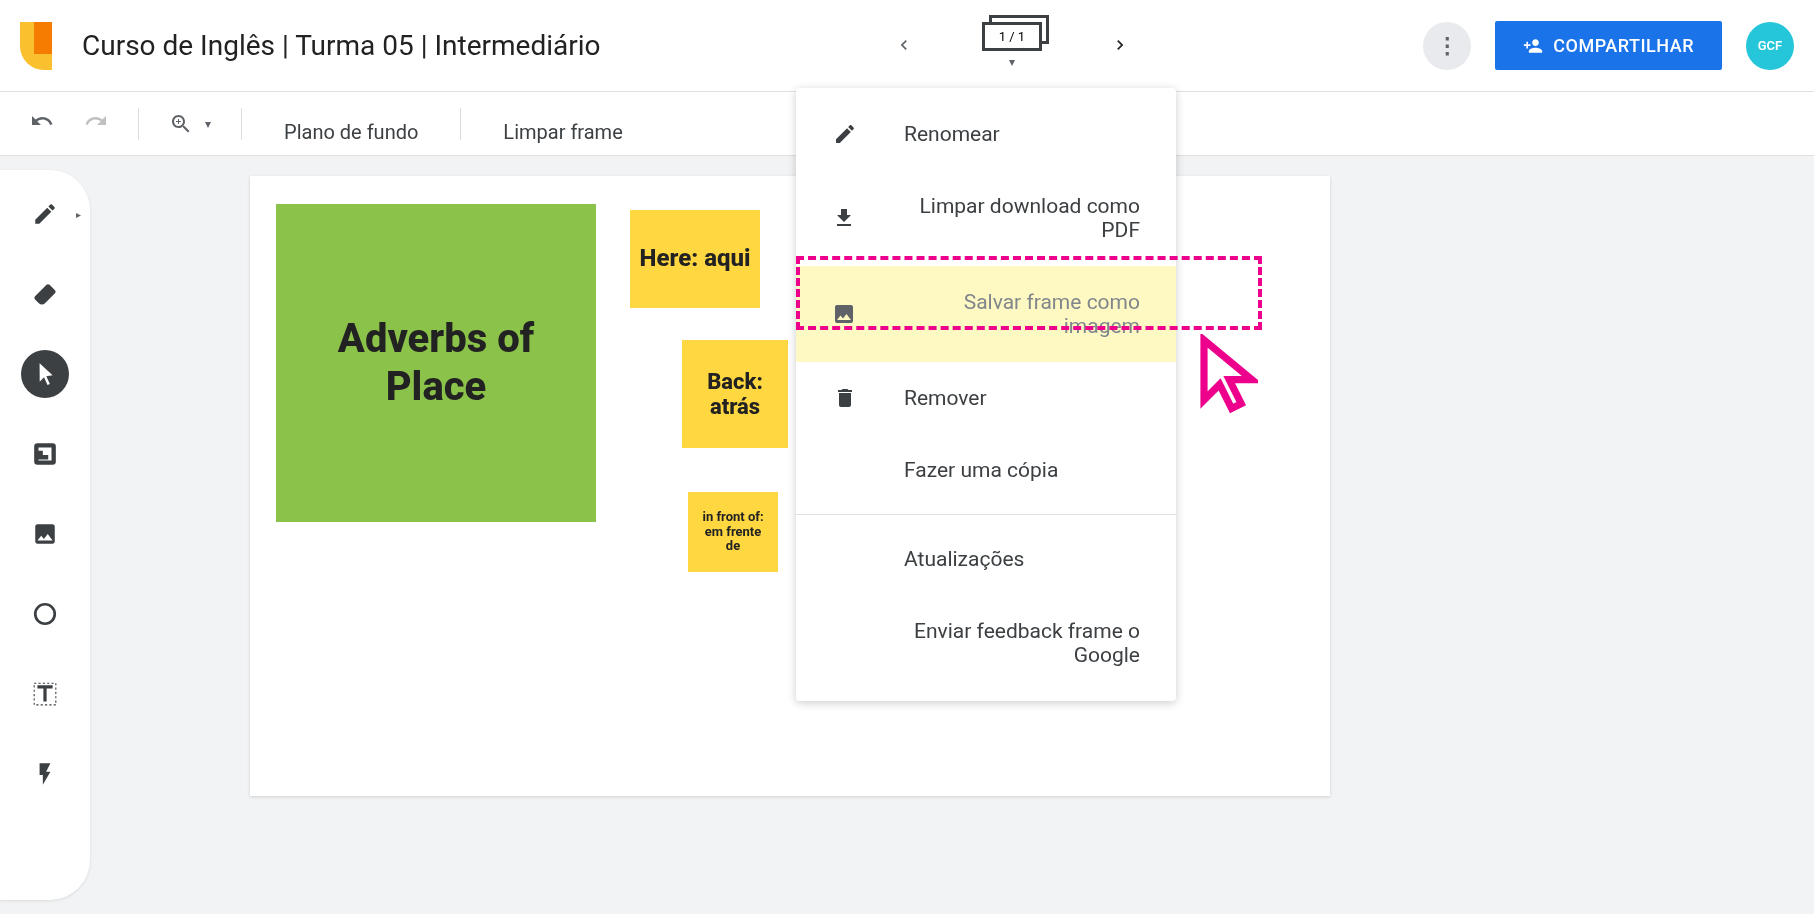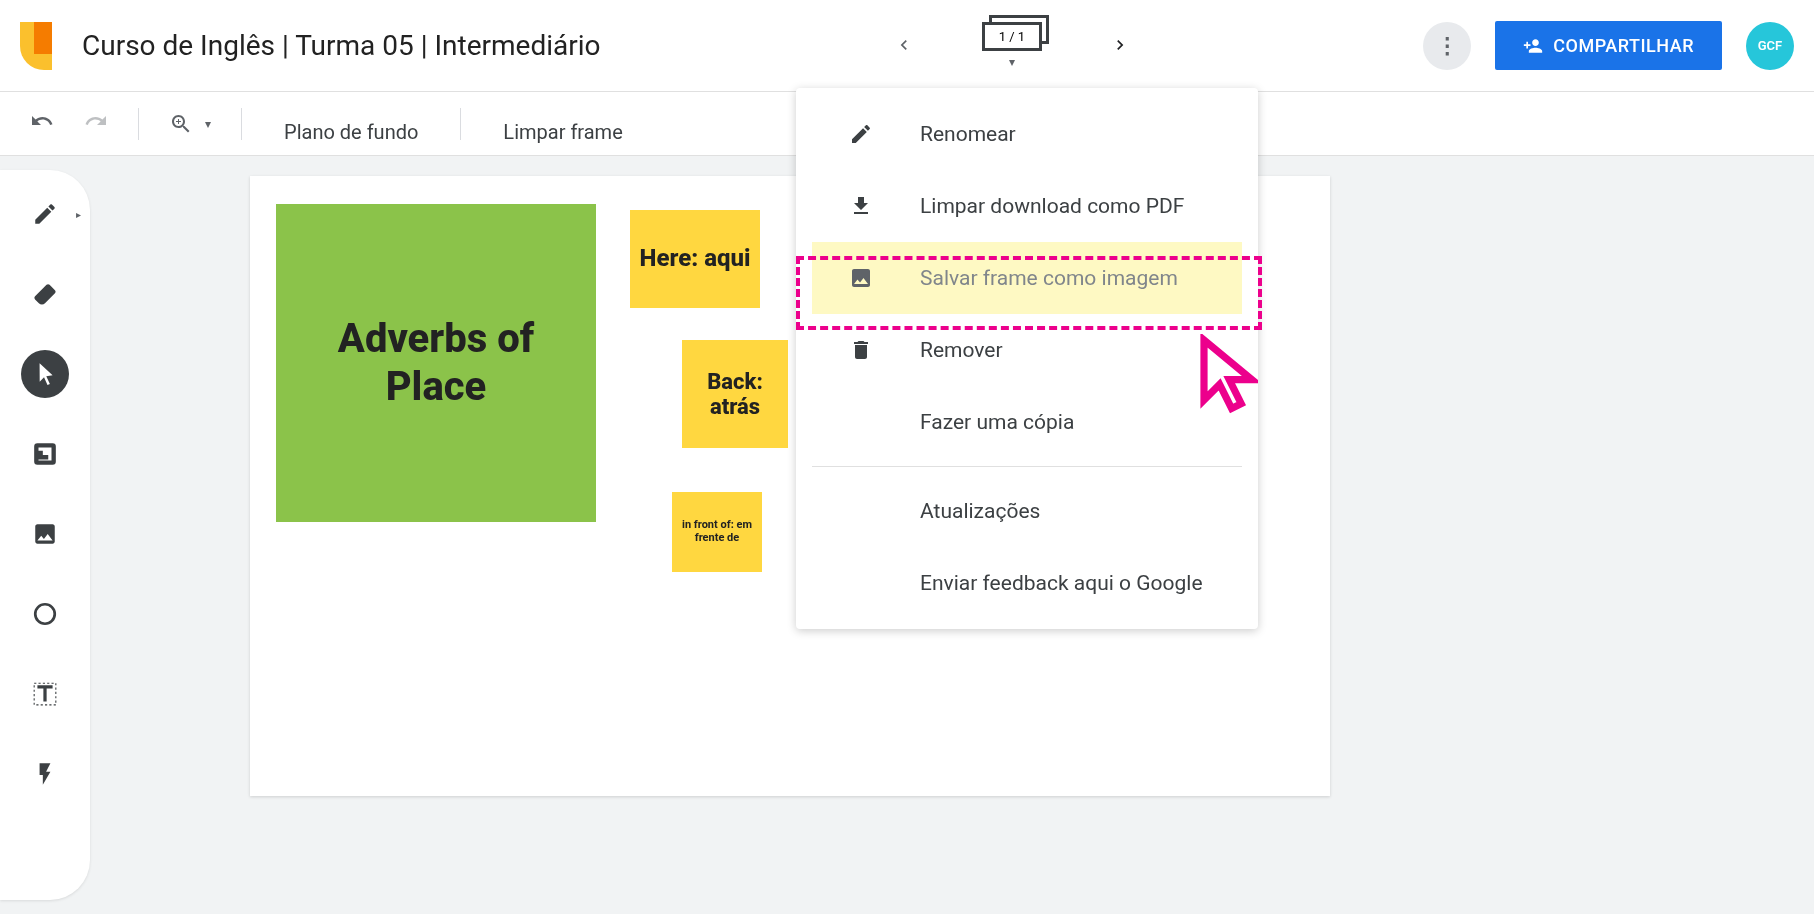--- a/index.html
+++ b/index.html
@@ -241,33 +241,34 @@
       align-items: center;
       justify-content: center;
       text-align: center;
       font-weight: 800;
       color: #222;
       padding: 8px;
       line-height: 1.15;
     }
     .note1 { top: 34px; left: 380px; width: 130px; height: 98px; font-size: 24px; }
     .note2 { top: 164px; left: 432px; width: 106px; height: 108px; font-size: 22px; }
-    .note3 { top: 316px; left: 422px; width: 90px; height: 80px; font-size: 11px; font-weight: 700;}
+    .note3 { top: 316px; left: 438px; width: 90px; height: 80px; font-size: 13px; font-weight: 700;}
     
     
     .dropdown {
       position: absolute;
       top: 88px;
       left: 796px;
-      width: 462px;
+      width: 380px;
       background: #fff;
       box-shadow: 0 2px 10px rgba(0,0,0,0.2);
       border-radius: 4px;
       z-index: 100;
-      padding: 10px 16px;
+      padding: 10px 0;
+      text-align: right;
     }
     .menu-item {
       display: flex;
       align-items: center;
       padding: 24px 36px;
       font-size: 21px;
       color: #3c4043;
       cursor: pointer;
       gap: 46px;
     }
@@ -466,21 +467,21 @@
     <span>Remover</span>
   </div>
   <div class="menu-item no-icon">
     <span>Fazer uma cópia</span>
   </div>
   <div class="menu-separator"></div>
   <div class="menu-item no-icon">
     <span>Atualizações</span>
   </div>
   <div class="menu-item no-icon">
-    <span>Enviar feedback aqui o Google</span>
+    <span>Enviar feedback frame o Google</span>
   </div>
 </div>
 
 <div class="annotation-box"></div>
 <div class="annotation-cursor">
   <svg viewBox="0 0 50 70">
       <path d="M5 5 L5 55 L18 42 L28 62 L36 58 L26 38 L45 38 Z"></path>
     </svg>
 </div>
 

